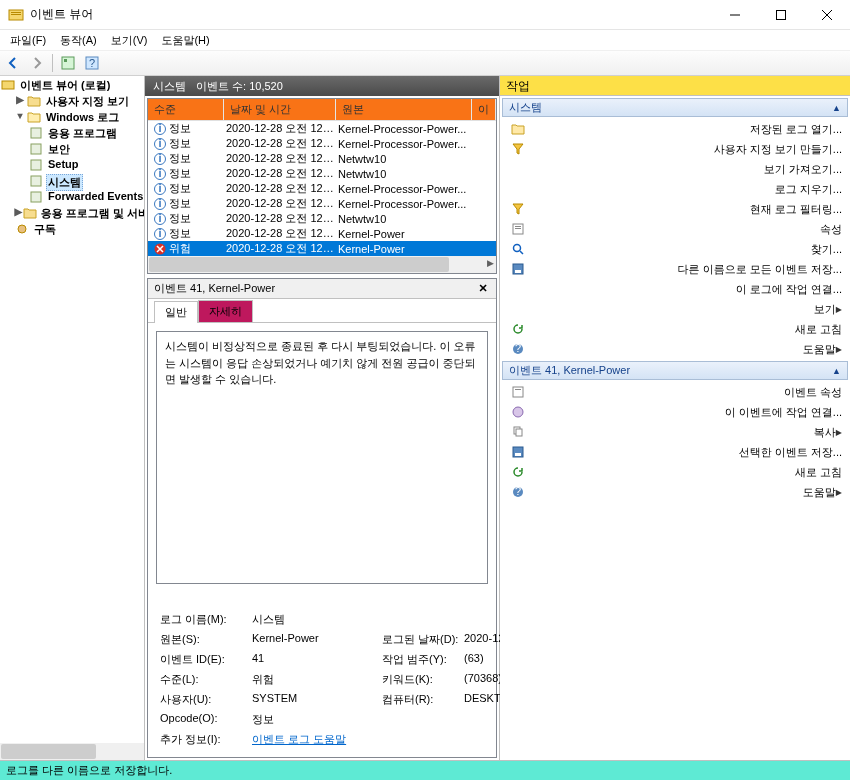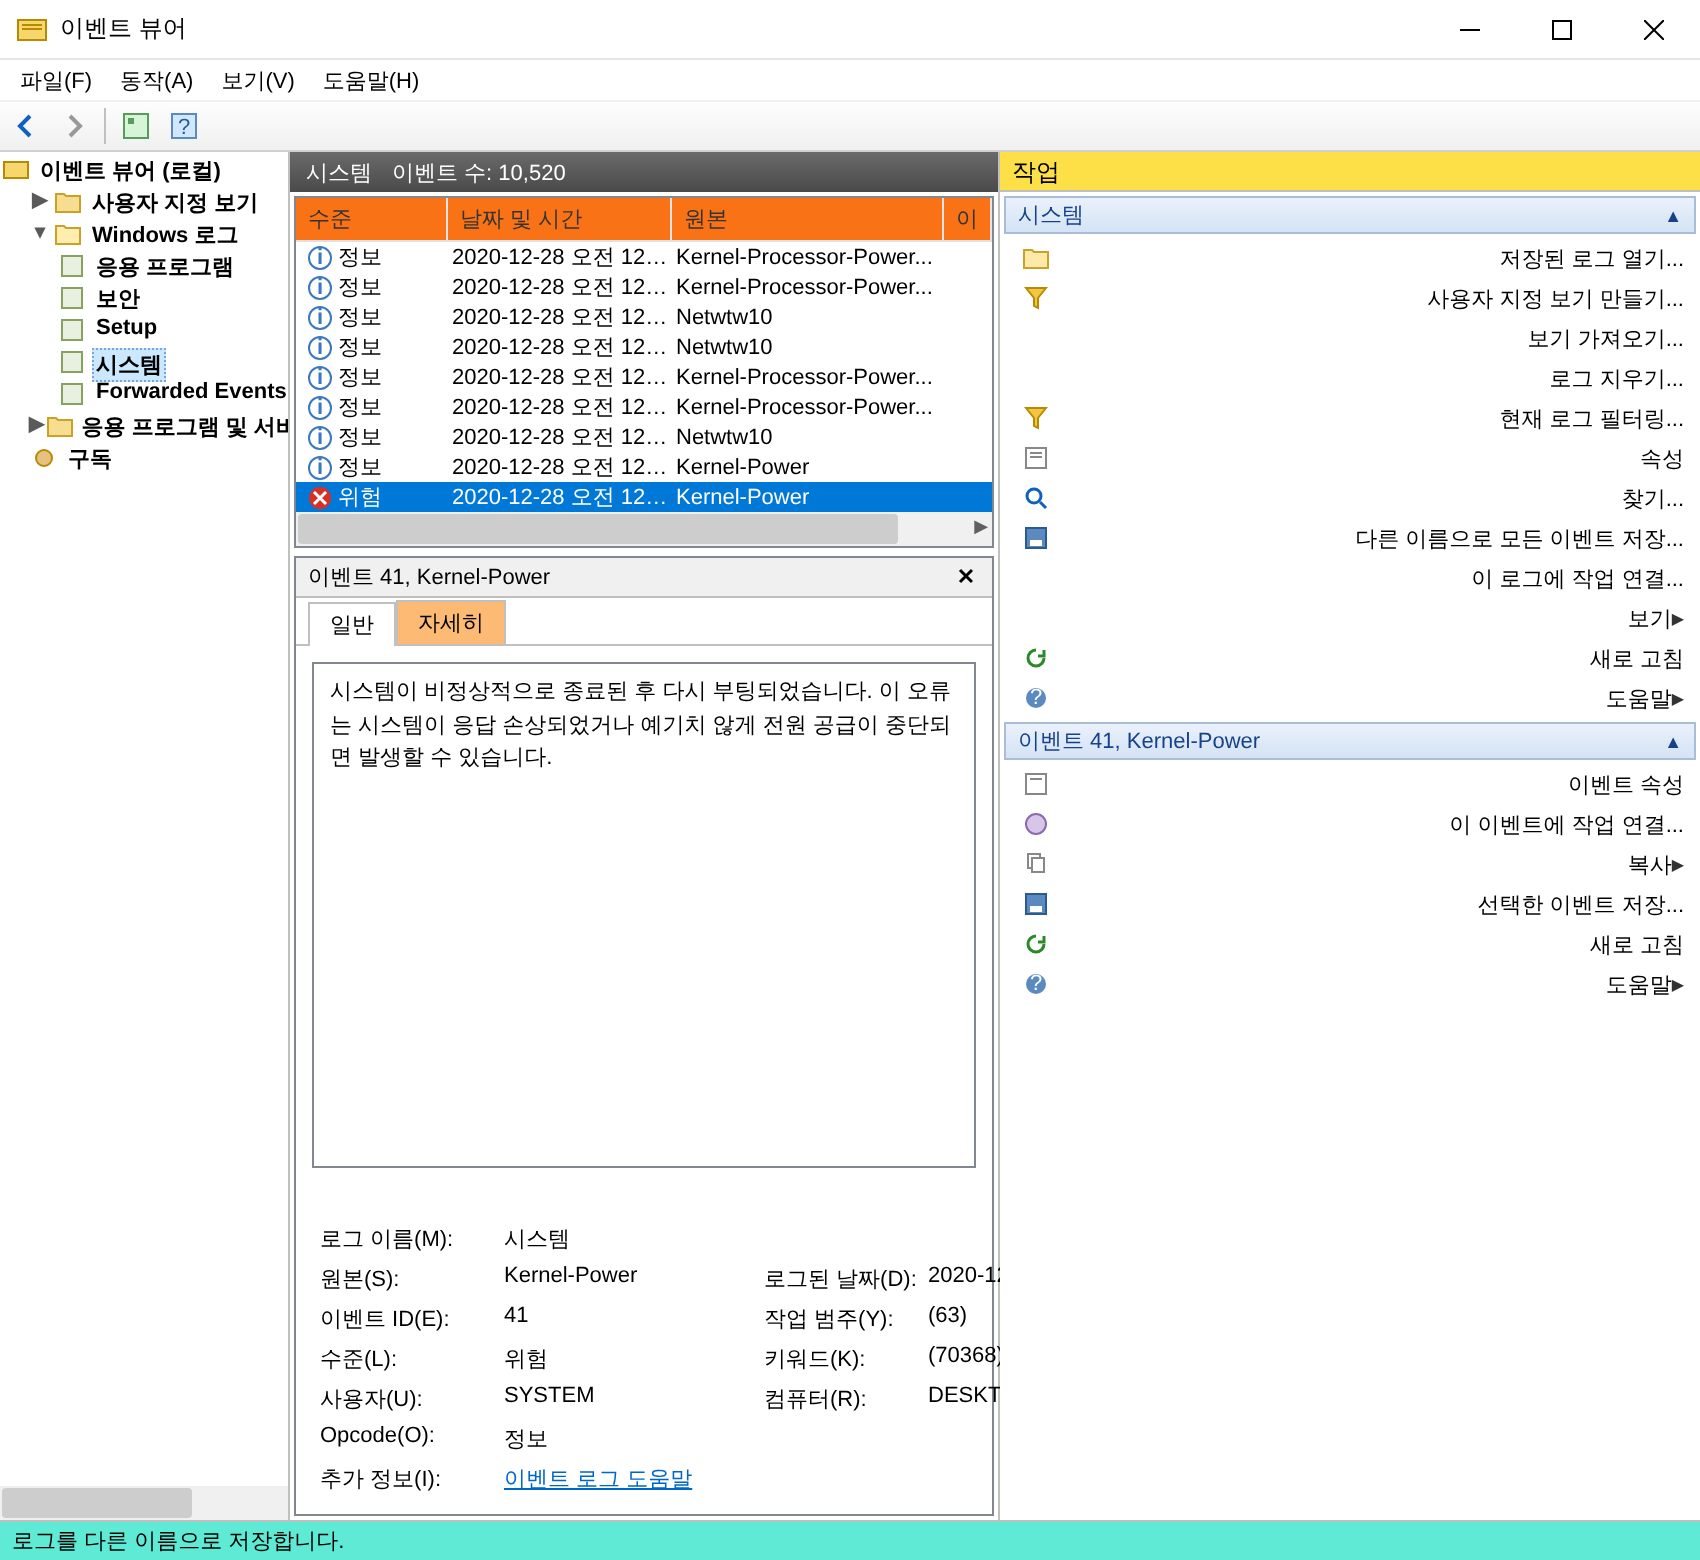--- a/index.html
+++ b/index.html
@@ -42,21 +42,21 @@
 .col-source { flex: 1; }
 .col-evid { width: 24px; }
 .list-hscroll { height: 17px; background: #f0f0f0; position: relative; }
 .list-hscroll .thumb { width: 300px; height: 15px; background: #cdcdcd; position: absolute; left: 1px; top: 1px; border-radius: 2px; }
 .list-hscroll .rarr { position: absolute; right: 2px; top: 2px; font-size: 9px; color: #606060; }
 .detail-pane { flex: 1; margin: 2px; border: 1px solid #828790; display: flex; flex-direction: column; min-height: 0; }
 .detail-head { height: 20px; display: flex; align-items: center; padding: 0 6px; background: #f0f0f0; border-bottom: 1px solid #c0c0c0; }
 .detail-head .dtitle { flex: 1; font-weight: 400; }
 .detail-head .close { width: 14px; height: 14px; display: flex; align-items: center; justify-content: center; font-weight: bold; }
 .tabs { height: 24px; display: flex; align-items: flex-end; padding: 4px 6px 0 6px; border-bottom: 1px solid #c0c0c0; gap: 0; }
-.tab { padding: 3px 10px; border: 1px solid #c0c0c0; border-bottom: none; background: #fdba74; position: relative; }
+.tab { padding: 3px 10px; border: 1px solid #c0c0c0; border-bottom: none; background: #be185d; position: relative; }
 .tab.active { background: #fff; top: 1px; }
 .detail-body { flex: 1; padding: 8px; display: flex; flex-direction: column; min-height: 0; }
 .msg-box { border: 1px solid #828790; height: 280px; padding: 6px 8px; line-height: 1.5; overflow: hidden; margin-bottom: 26px; }
 .props { display: grid; grid-template-columns: 92px 130px 82px 60px; row-gap: 5px; padding: 2px 4px; }
 .props .k { color: #000; }
 .props .link { color: #0066cc; text-decoration: underline; cursor: pointer; }
 .actions-pane { width: 350px; display: flex; flex-direction: column; background: #fff; }
 .actions-title { height: 20px; background: #fde047; border-bottom: 1px solid #c0c0c0; padding: 2px 6px; font-size: 12px; }
 .actions-scroll { flex: 1; overflow: hidden; }
 .section-head { height: 19px; background: linear-gradient(#eaf1fb,#d4e3f5); border: 1px solid #a9bdd6; margin: 2px; padding: 1px 6px; color: #15428b; display: flex; align-items: center; }

